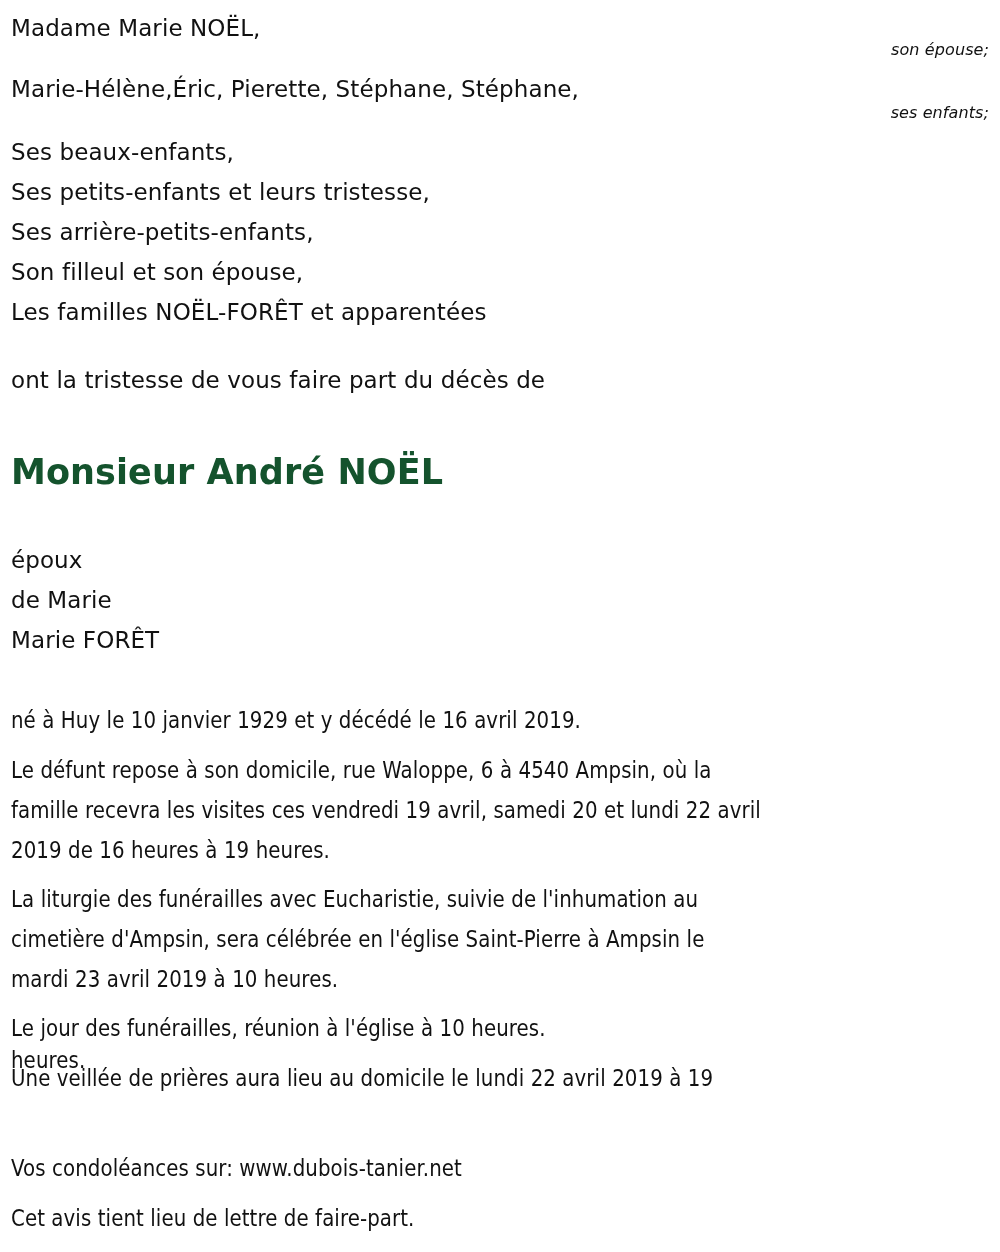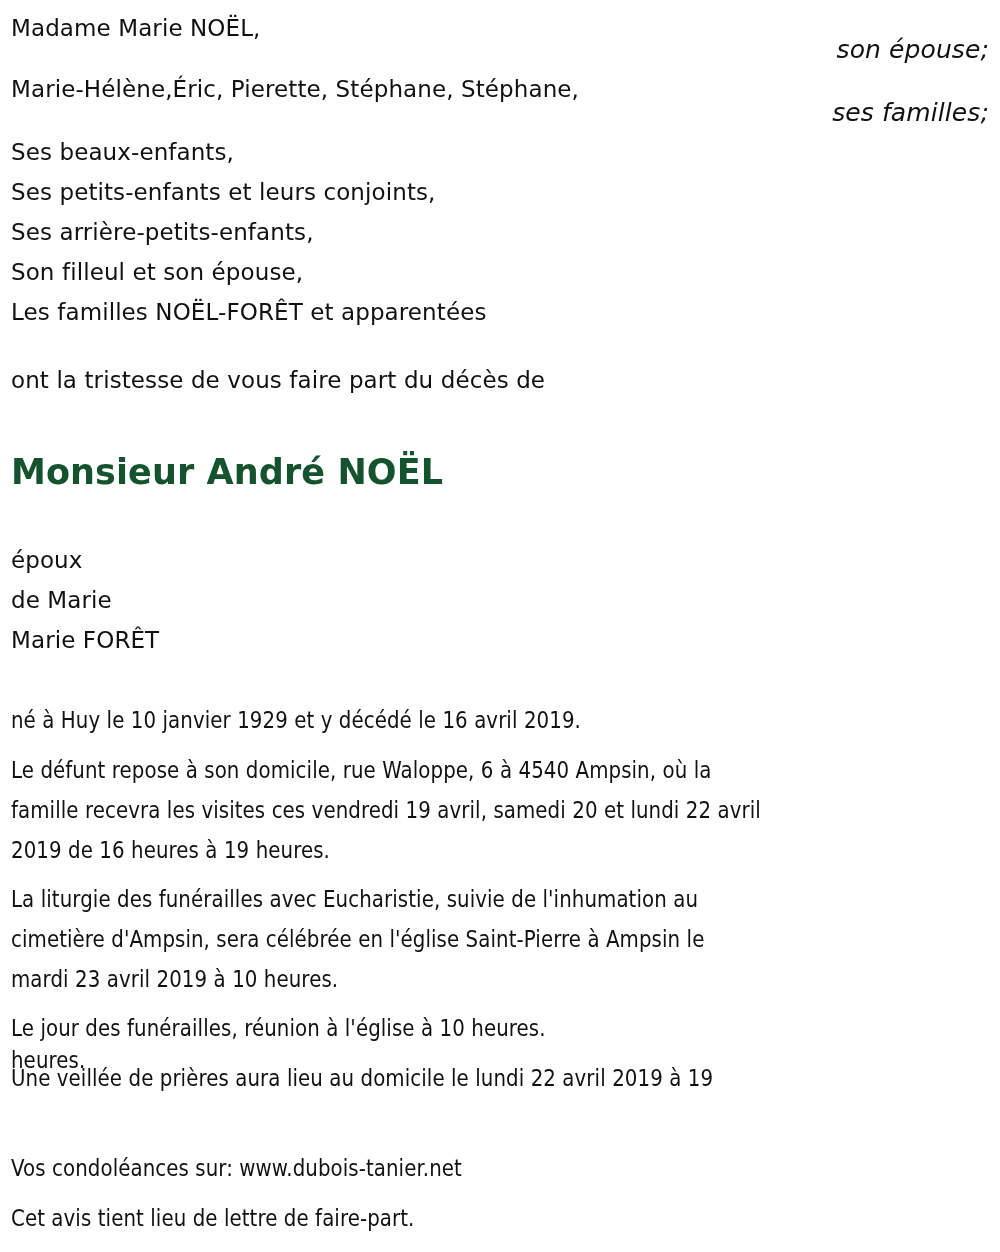--- a/index.html
+++ b/index.html
@@ -28,21 +28,21 @@
       left: 0;
       white-space: nowrap;
       line-height: 40px;
     }
     .right-note {
       position: absolute;
       right: 0;
       font-style: italic;
       white-space: nowrap;
       line-height: 40px;
-      font-size: 25px;
+      font-size: 16px;
     }
     .deceased {
       position: absolute;
       left: 0;
       font-weight: bold;
       font-size: 35px;
       white-space: nowrap;
       line-height: 40px;
       color: #14532d;
     }
@@ -54,25 +54,25 @@
   </style>
 </head>
 <body>
 
 <div class="page">
 
   <div class="line" style="top:8px;">Madame Marie NOËL,</div>
   <div class="right-note" style="top:30px;">son épouse;</div>
 
   <div class="line" style="top:69px;">Marie-Hélène,Éric, Pierette, Stéphane, Stéphane,</div>
-  <div class="right-note" style="top:93px;">ses familles;</div>
+  <div class="right-note" style="top:93px;">ses enfants;</div>
 
   <div>
     <div class="line" style="top:132px;">Ses beaux-enfants,</div>
-    <div class="line" style="top:172px;">Ses petits-enfants et leurs conjoints,</div>
+    <div class="line" style="top:172px;">Ses petits-enfants et leurs tristesse,</div>
     <div class="line" style="top:212px;">Ses arrière-petits-enfants,</div>
     <div class="line" style="top:252px;">Son filleul et son épouse,</div>
     <div class="line" style="top:292px;">Les familles NOËL-FORÊT et apparentées</div>
   </div>
 
   <div class="line" style="top:360px;">ont la tristesse de vous faire part du décès de</div>
 
   <div class="deceased" style="top:452px;">Monsieur André NOËL</div>
 
   <div>

